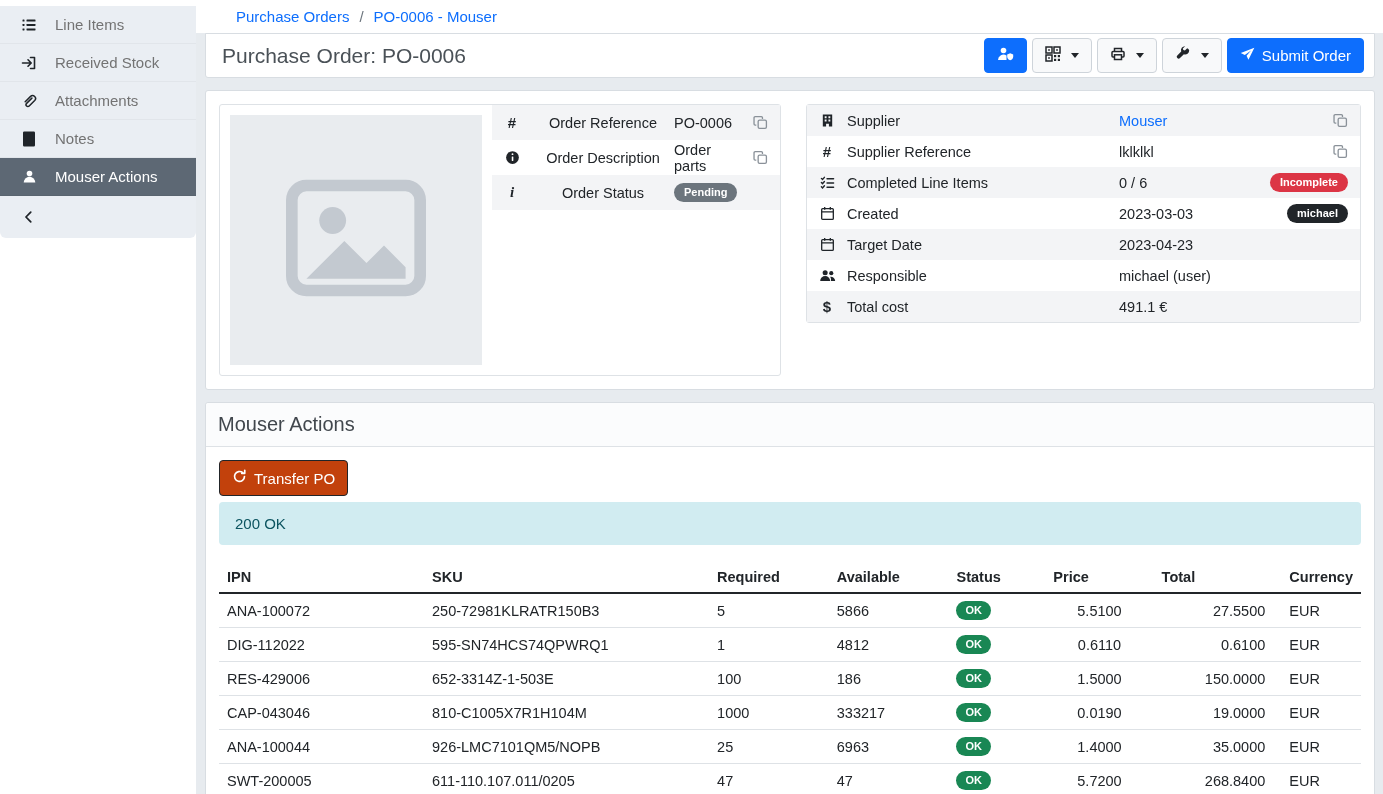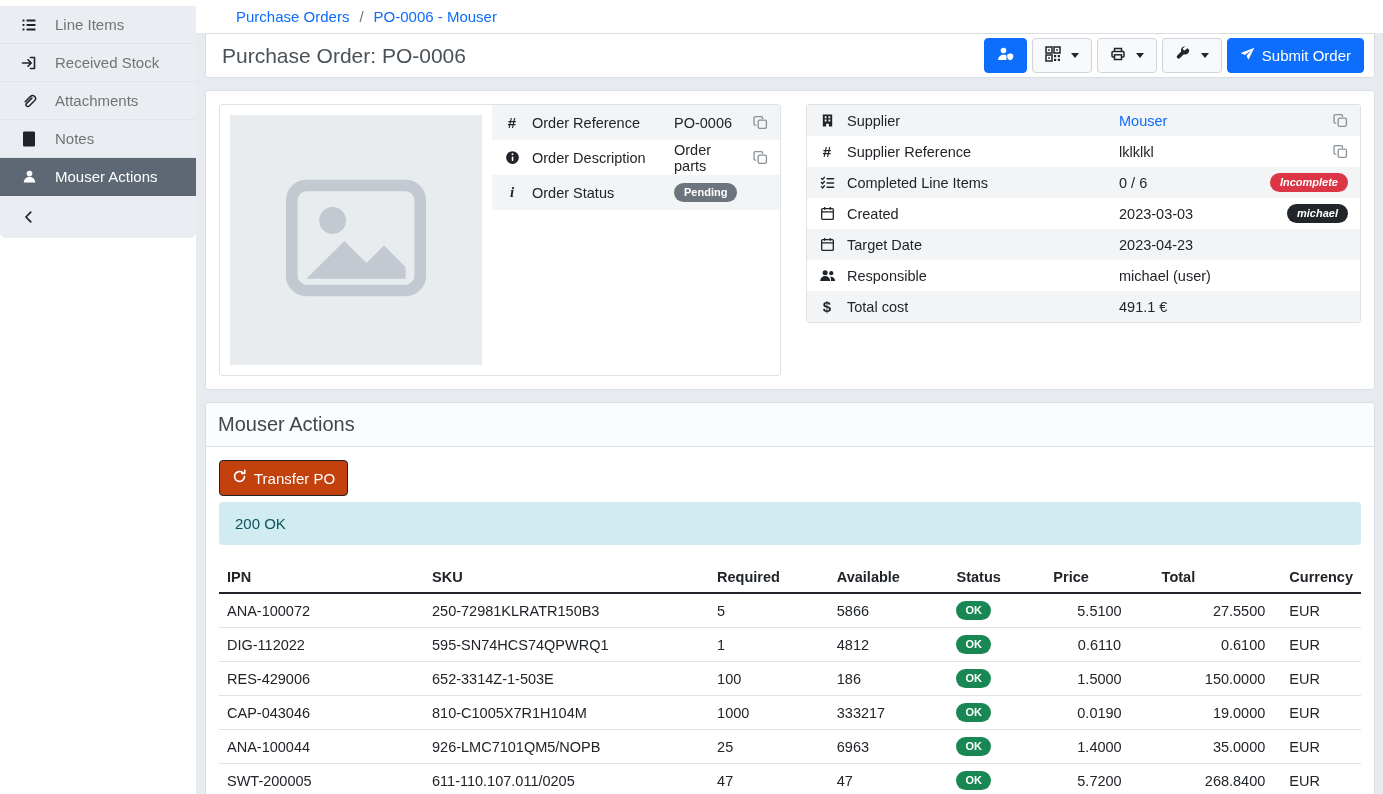--- a/index.html
+++ b/index.html
@@ -43,25 +43,25 @@
   .card {border:1px solid #dee2e6; border-radius:3px; background:#fff;}
   .card-left {width:562px; flex:none; display:flex; align-items:flex-start;}
   .thumb {width:252px; height:250px; margin:10px; background:#e9ecef; flex:none;
           display:flex; align-items:center; justify-content:center; cursor:pointer;}
   .dtable {flex:1; min-width:0;}
   .card-right {flex:1;}
   .drow {display:flex; align-items:center; height:35px; font-size:14.5px;}
   .card-right .drow {height:31px;}
   .drow:nth-child(odd) {background:#f3f4f6;}
   .dicon {width:40px; flex:none; display:flex; justify-content:center; align-items:center; color:#1f2429;}
-  .card-left .dlabel {width:142px; flex:none;}
+  .card-left .dlabel {width:142px; flex:none;text-align:center;}
   .card-right .dlabel {width:272px; flex:none;}
   .dvalue {flex:1; min-width:0;}
   a.dvalue {color:#0d6efd; text-decoration:none; cursor:pointer;}
-  .dtrail {flex:none; display:flex; align-items:center; padding-right:12px; margin-left:8px;font-style:italic;}
+  .dtrail {flex:none; display:flex; align-items:center; padding-right:12px; margin-left:8px;}
   .copy-btn {background:none; border:none; padding:0; cursor:pointer; display:flex; align-items:center;}
   .glyph {font-weight:600; font-size:15px;}
   .glyph-italic {font-family:"Liberation Serif","DejaVu Serif",serif; font-style:italic;
                  font-weight:700; font-size:15px;}
 
   .badge {display:inline-block; padding:4px 10px; border-radius:10px; font-size:11px;
           font-weight:700; line-height:1; color:#fff;}
   .badge-secondary {background:#6c757d;}
   .badge-danger {background:#dc3545;}
   .badge-dark {background:#212529;}

